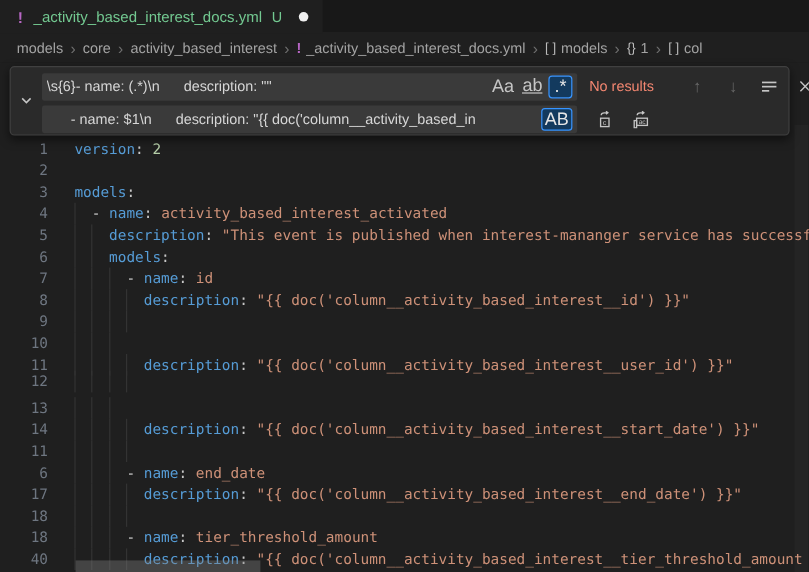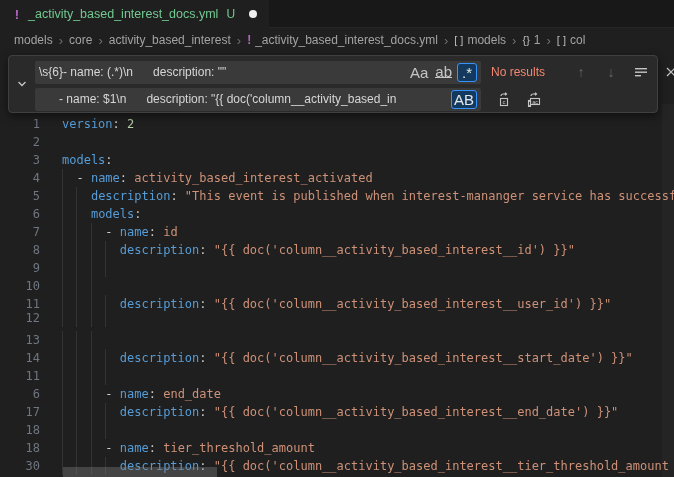--- a/index.html
+++ b/index.html
@@ -229,21 +229,21 @@
         <div class="guide" style="left: 76.44px;"></div>
         <div class="guide" style="left: 90.88px;"></div>
         <span class="ln">18</span>
         <span class="ct"><span class="tk-t">      </span><span class="tk-d">- </span><span class="tk-k">name</span><span class="tk-p">:</span><span class="tk-t"> </span><span class="tk-s">tier_threshold_amount</span></span>
       </div>
       <div class="code-line" style="top: 342px;">
         <div class="guide" style="left: 62px;"></div>
         <div class="guide" style="left: 76.44px;"></div>
         <div class="guide" style="left: 90.88px;"></div>
         <div class="guide" style="left: 105.32px;"></div>
-        <span class="ln">30</span>
+        <span class="ln">40</span>
         <span class="ct"><span class="tk-t">        </span><span class="tk-k">description</span><span class="tk-p">:</span><span class="tk-t"> </span><span class="tk-s">"{{ doc('column__activity_based_interest__tier_threshold_amount</span></span>
       </div>
     </div>
   <div class="vscroll-track"></div>
 </div>
 <div class="hscroll-thumb"></div>
 
 <div class="find-widget">
   <div class="toggle-replace">
     <svg width="12" height="12" viewBox="0 0 12 12">

